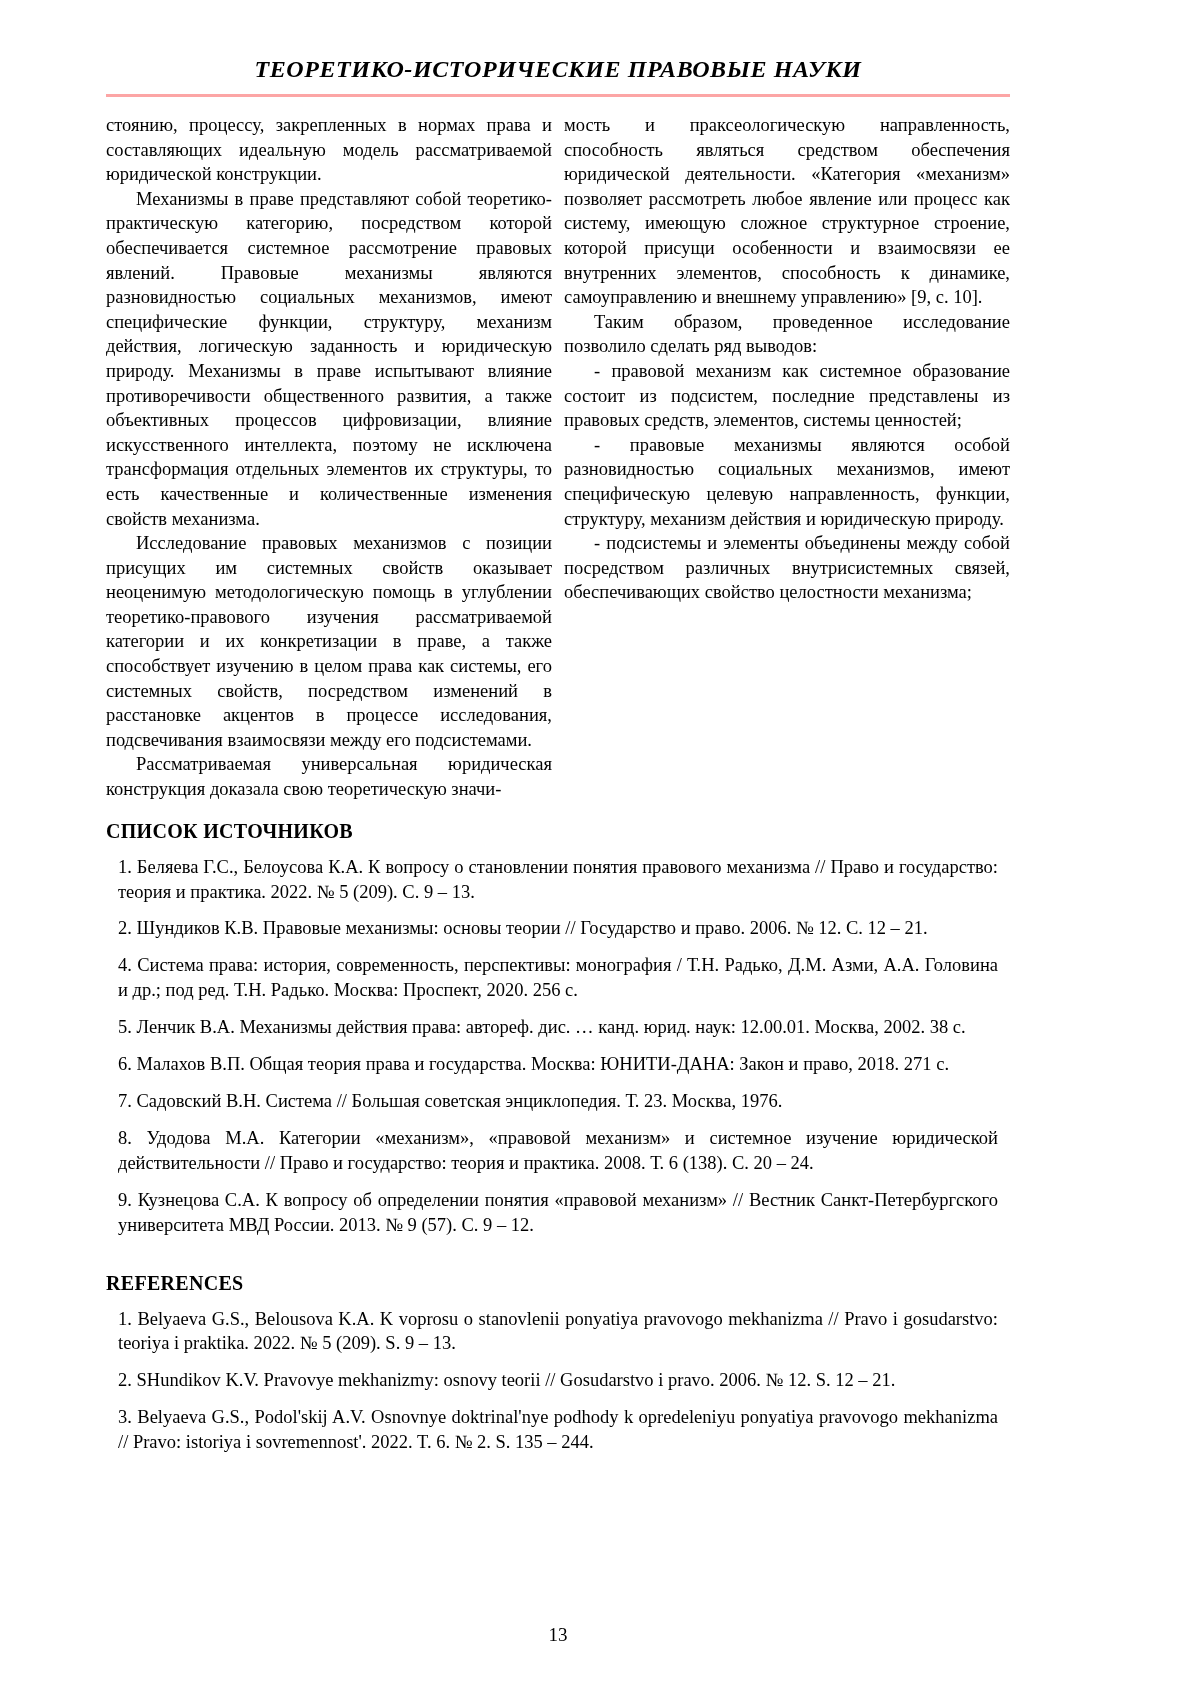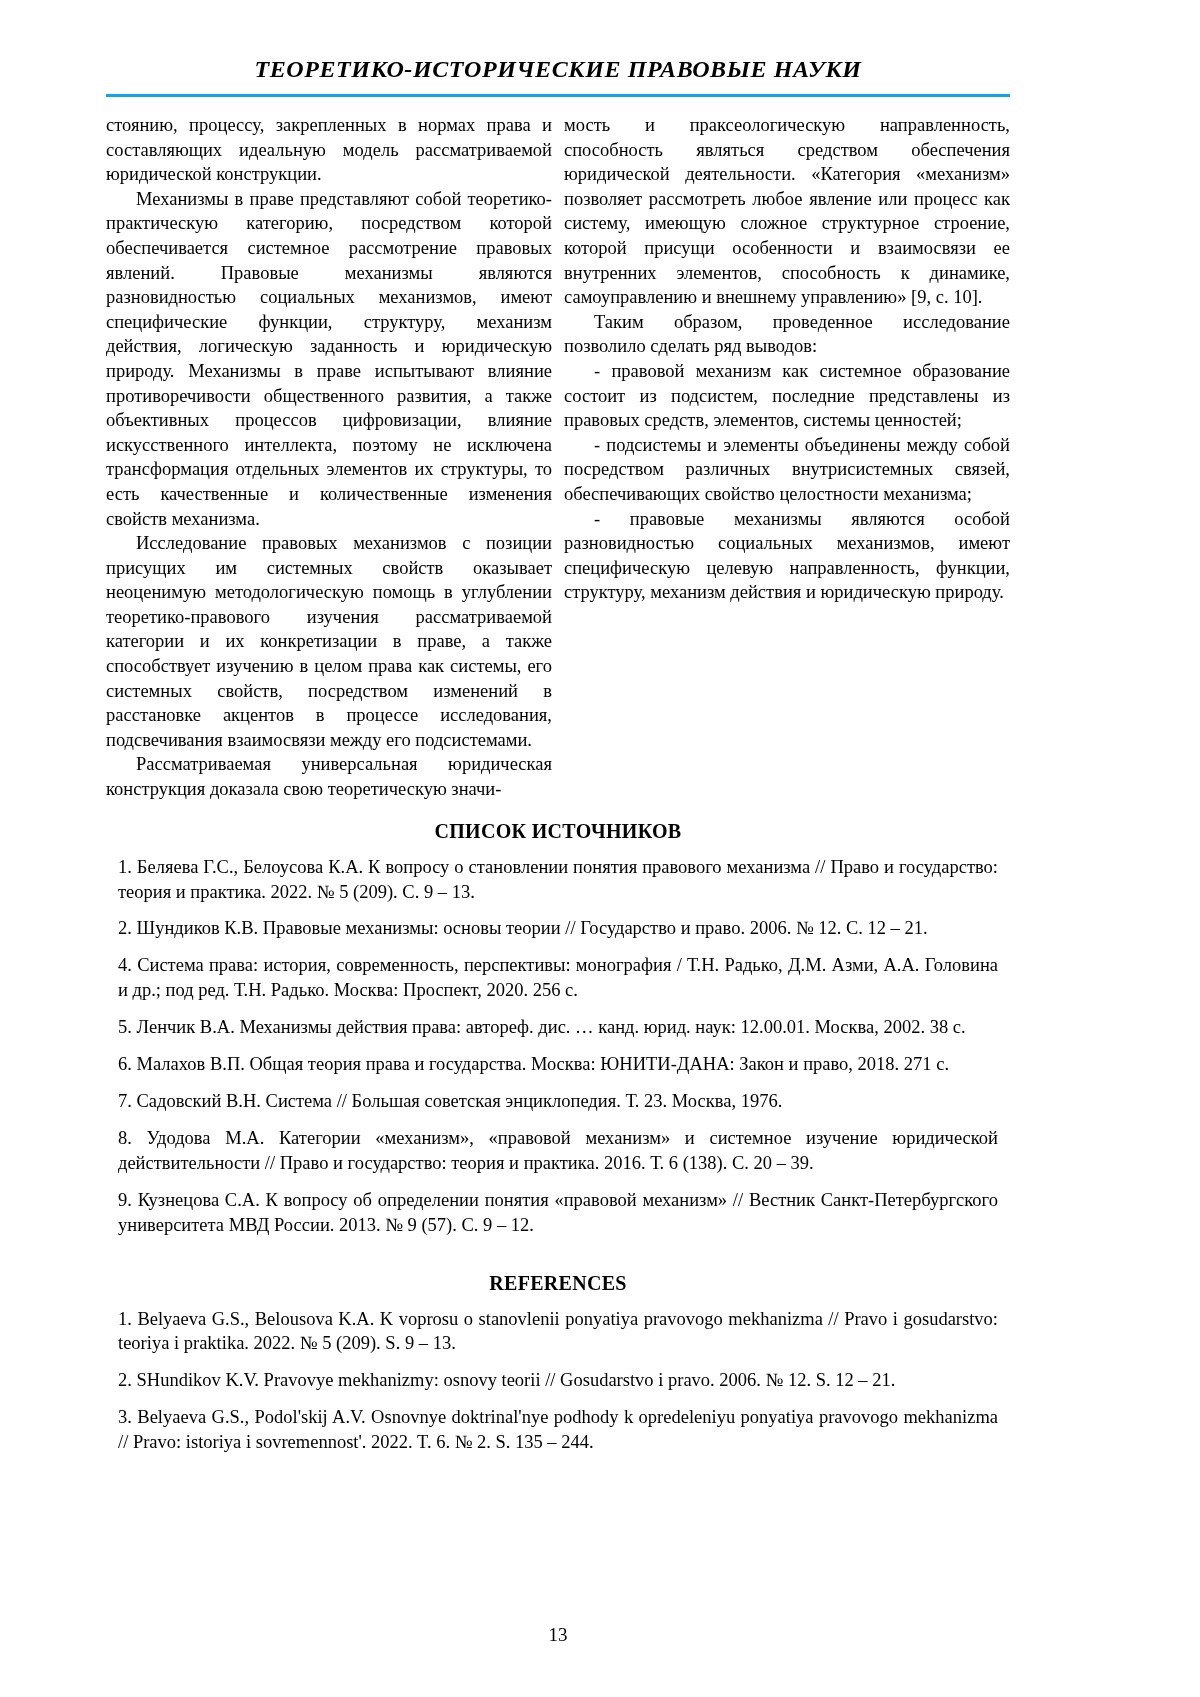--- a/index.html
+++ b/index.html
@@ -15,39 +15,38 @@
     padding: 56px 190px 0 106px;
     overflow: hidden;
   }
   .running-head {
     text-align: center;
     font-weight: bold;
     font-style: italic;
     font-size: 24px;
     letter-spacing: 0.6px;
     padding-bottom: 11px;
-    border-bottom: 3px solid #0ea5e9;
+    border-bottom: 3px solid #fca5a5;
     margin-bottom: 16px;
     white-space: nowrap;
   }
   .columns {
     display: flex;
     gap: 12px;
   }
   .col {
     flex: 1 1 0;
     min-width: 0;
     text-align: justify;
     font-size: 18.5px;
     line-height: 24.6px;
   }
   .col p { margin: 0; }
   p.ind { text-indent: 30px; }
   .section-title {
-    text-align: center;
     font-weight: bold;
     font-size: 20px;
     margin-top: 18px;
     margin-bottom: 9px;
     letter-spacing: 0.3px;
   }
   .section-title.references { margin-top: 34px; }
   .reflist p {
     text-align: justify;
     font-size: 18.5px;
@@ -76,35 +75,35 @@
     <div class="col">
       <p>стоянию, процессу, закрепленных в нормах права и составляющих идеальную модель рассматриваемой юридической конструкции.</p>
       <p class="ind">Механизмы в праве представляют собой теоретико-практическую категорию, посредством которой обеспечивается системное рассмотрение правовых явлений. Правовые механизмы являются разновидностью социальных механизмов, имеют специфические функции, структуру, механизм действия, логическую заданность и юридическую природу. Механизмы в праве испытывают влияние противоречивости общественного развития, а также объективных процессов цифровизации, влияние искусственного интеллекта, поэтому не исключена трансформация отдельных элементов их структуры, то есть качественные и количественные изменения свойств механизма.</p>
       <p class="ind">Исследование правовых механизмов с позиции присущих им системных свойств оказывает неоценимую методологическую помощь в углублении теоретико-правового изучения рассматриваемой категории и их конкретизации в праве, а также способствует изучению в целом права как системы, его системных свойств, посредством изменений в расстановке акцентов в процессе исследования, подсвечивания взаимосвязи между его подсистемами.</p>
       <p class="ind">Рассматриваемая универсальная юридическая конструкция доказала свою теоретическую значи-</p>
     </div>
     <div class="col">
       <p>мость и праксеологическую направленность, способность являться средством обеспечения юридической деятельности. «Категория «механизм» позволяет рассмотреть любое явление или процесс как систему, имеющую сложное структурное строение, которой присущи особенности и взаимосвязи ее внутренних элементов, способность к динамике, самоуправлению и внешнему управлению» [9, с. 10].</p>
       <p class="ind">Таким образом, проведенное исследование позволило сделать ряд выводов:</p>
       <p class="ind">- правовой механизм как системное образование состоит из подсистем, последние представлены из правовых средств, элементов, системы ценностей;</p>
+      <p class="ind">- правовые механизмы являются особой разновидностью социальных механизмов, имеют специфическую целевую направленность, функции, структуру, механизм действия и юридическую природу.</p>
       <p class="ind">- подсистемы и элементы объединены между собой посредством различных внутрисистемных связей, обеспечивающих свойство целостности механизма;</p>
-      <p class="ind">- правовые механизмы являются особой разновидностью социальных механизмов, имеют специфическую целевую направленность, функции, структуру, механизм действия и юридическую природу.</p>
     </div>
   </main>
 
   <section>
     <h2 class="section-title">СПИСОК ИСТОЧНИКОВ</h2>
     <div class="reflist">
       <p>1. Беляева Г.С., Белоусова К.А. К вопросу о становлении понятия правового механизма // Право и государство: теория и практика. 2022. № 5 (209). С. 9 – 13.</p>
       <p>2. Шундиков К.В. Правовые механизмы: основы теории // Государство и право. 2006. № 12. С. 12 – 21.</p>
       <p>4. Система права: история, современность, перспективы: монография / Т.Н. Радько, Д.М. Азми, А.А. Головина и др.; под ред. Т.Н. Радько. Москва: Проспект, 2020. 256 с.</p>
       <p>5. Ленчик В.А. Механизмы действия права: автореф. дис. … канд. юрид. наук: 12.00.01. Москва, 2002. 38 с.</p>
       <p>6. Малахов В.П. Общая теория права и государства. Москва: ЮНИТИ-ДАНА: Закон и право, 2018. 271 с.</p>
       <p>7. Садовский В.Н. Система // Большая советская энциклопедия. Т. 23. Москва, 1976.</p>
-      <p>8. Удодова М.А. Категории «механизм», «правовой механизм» и системное изучение юридической действительности // Право и государство: теория и практика. 2016. Т. 6 (138). С. 20 – 39.</p>
+      <p>8. Удодова М.А. Категории «механизм», «правовой механизм» и системное изучение юридической действительности // Право и государство: теория и практика. 2008. Т. 6 (138). С. 20 – 24.</p>
       <p>9. Кузнецова С.А. К вопросу об определении понятия «правовой механизм» // Вестник Санкт-Петербургского университета МВД России. 2013. № 9 (57). С. 9 – 12.</p>
     </div>
   </section>
 
   <section>
     <h2 class="section-title references">REFERENCES</h2>
     <div class="reflist">
       <p>1. Belyaeva G.S., Belousova K.A. K voprosu o stanovlenii ponyatiya pravovogo mekhanizma // Pravo i gosudarstvo: teoriya i praktika. 2022. № 5 (209). S. 9 – 13.</p>
       <p>2. SHundikov K.V. Pravovye mekhanizmy: osnovy teorii // Gosudarstvo i pravo. 2006. № 12. S. 12 – 21.</p>
       <p>3. Belyaeva G.S., Podol'skij A.V. Osnovnye doktrinal'nye podhody k opredeleniyu ponyatiya pravovogo mekhanizma // Pravo: istoriya i sovremennost'. 2022. T. 6. № 2. S. 135 – 244.</p>

